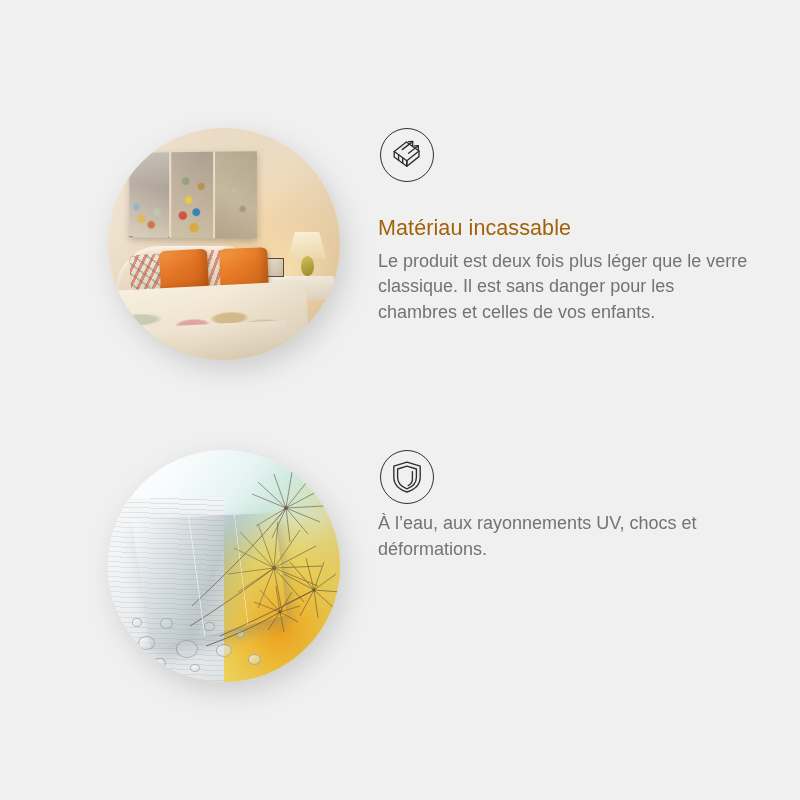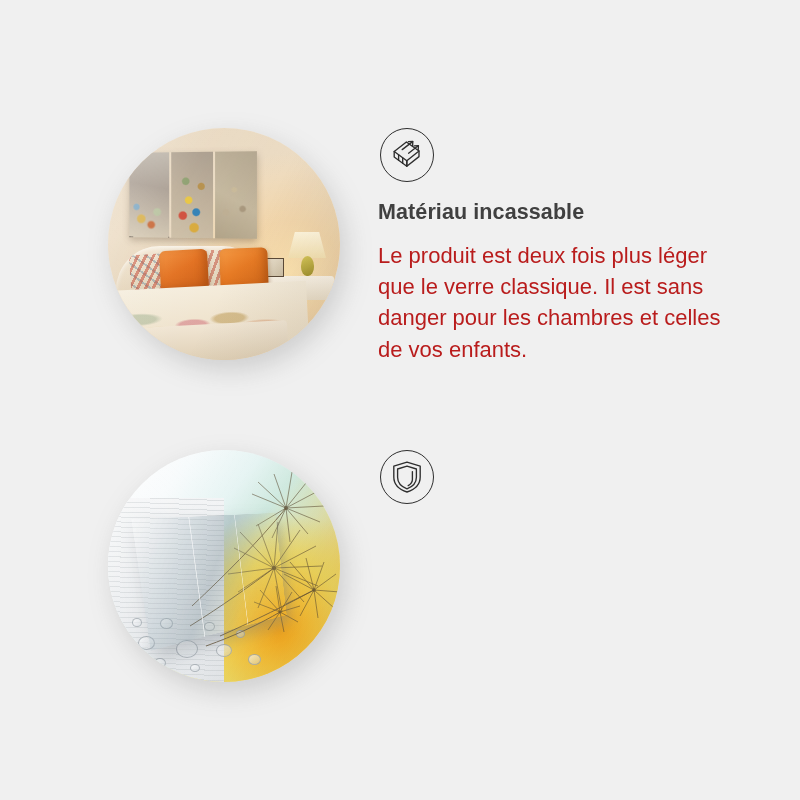--- a/index.html
+++ b/index.html
@@ -225,32 +225,32 @@
   
   .content { position:absolute; left:378px; top:0; width:390px; }
   .icon-badge {
     width:54px; height:54px;
     border-radius:50%;
     border:1.6px solid #2e2e2e;
     display:flex; align-items:center; justify-content:center;
     margin-left:2px;
   }
   .feature-title {
-    margin-top:18px;
+    margin-top:34px;
     font-size:21.5px;
-    font-weight:700;
-    color:#404040;
+    font-weight:400;
+    color:#a16207;
     letter-spacing:.1px;
     line-height:1.2;
   }
   .feature-body {
-    margin-top:14px;
-    font-size:22px;
+    margin-top:7px;
+    font-size:18px;
     line-height:1.42;
-    color:#b91c1c;
+    color:#737373;
     max-width:370px;
   }
 </style>
 </head>
 <body>
 
 <div class="page">
 
   <section class="feature" id="feature-1">
 
@@ -358,16 +358,17 @@
     </div>
 
     <div class="content">
       <div class="icon-badge">
         <svg width="32" height="34" viewBox="0 0 32 34" fill="none" stroke="#2e2e2e" stroke-width="1.35" stroke-linecap="round" stroke-linejoin="round">
           <path d="M16 2.2 L29.2 6.2 L29.2 17.0 C29.2 24.8 23.4 29.6 16 32.0 C8.6 29.6 2.8 24.8 2.8 17.0 L2.8 6.2 Z"></path>
           <path d="M16 6.2 L25.4 9.0 L25.4 17.2 C25.4 23.2 21.2 26.8 16 28.8 C10.8 26.8 6.6 23.2 6.6 17.2 L6.6 9.0 Z"></path>
           <path d="M21.4 11.6 L21.4 19.4 C21.4 22.2 19.6 24.2 17.2 25.6"></path>
         </svg>
       </div>
+      <p class="feature-body">À l’eau, aux rayonnements UV, chocs et déformations.</p>
     </div>
   </section>
 
 </div>
 
 </body></html>

